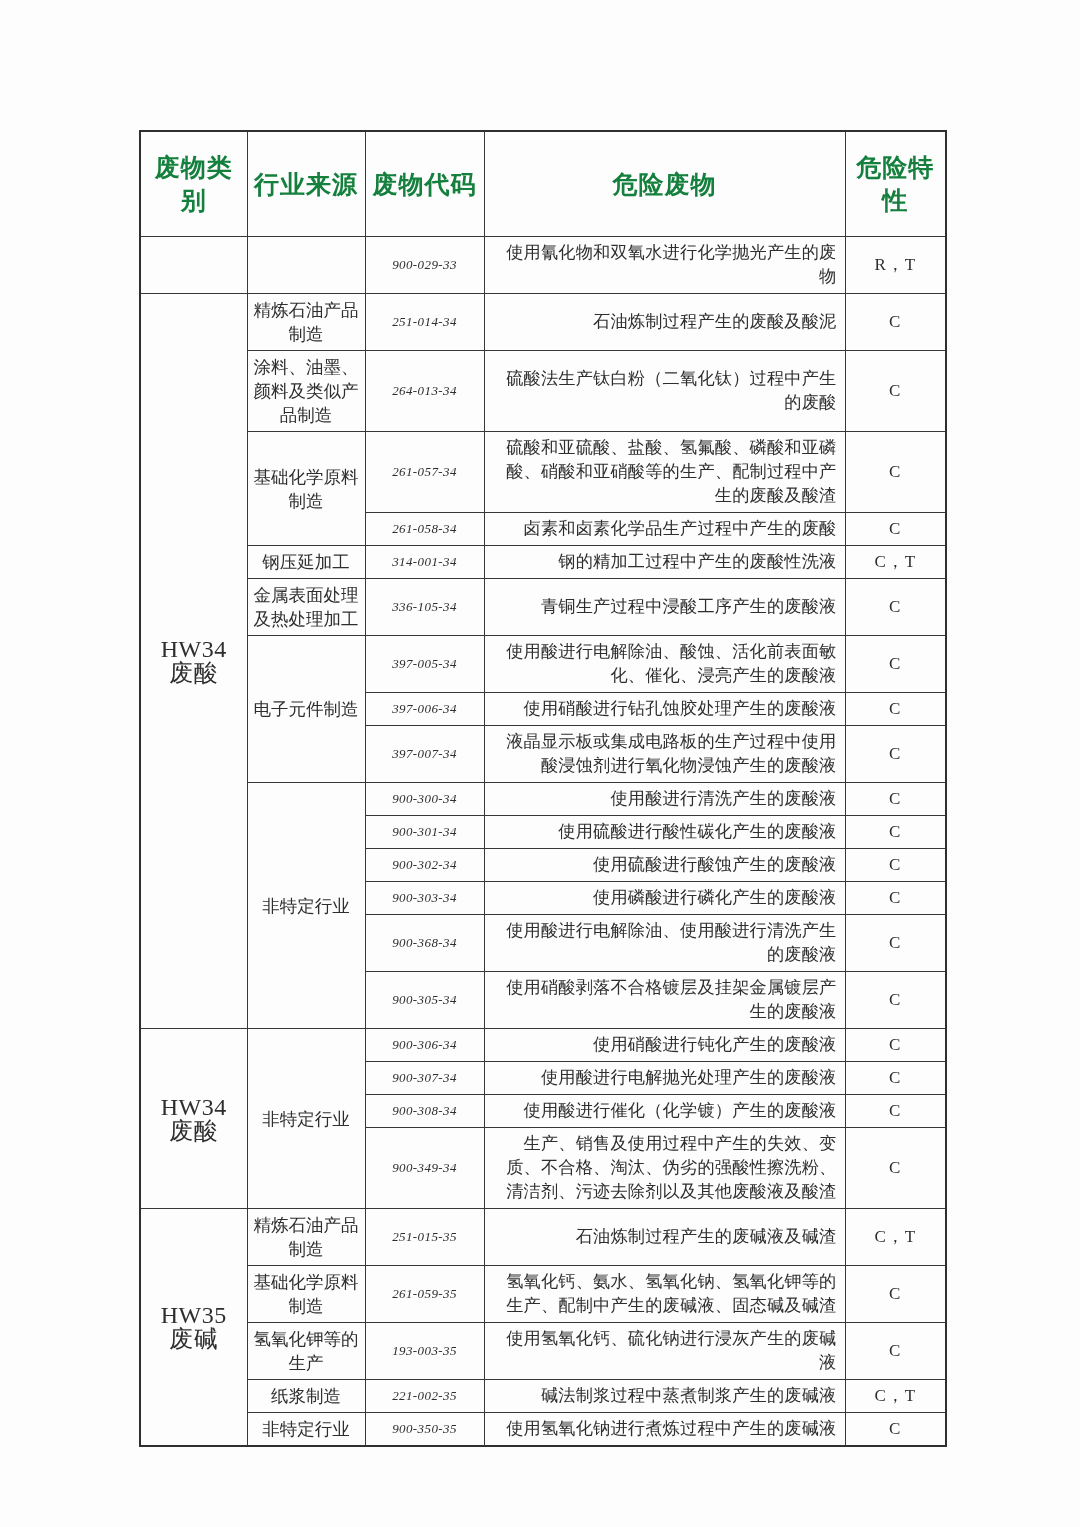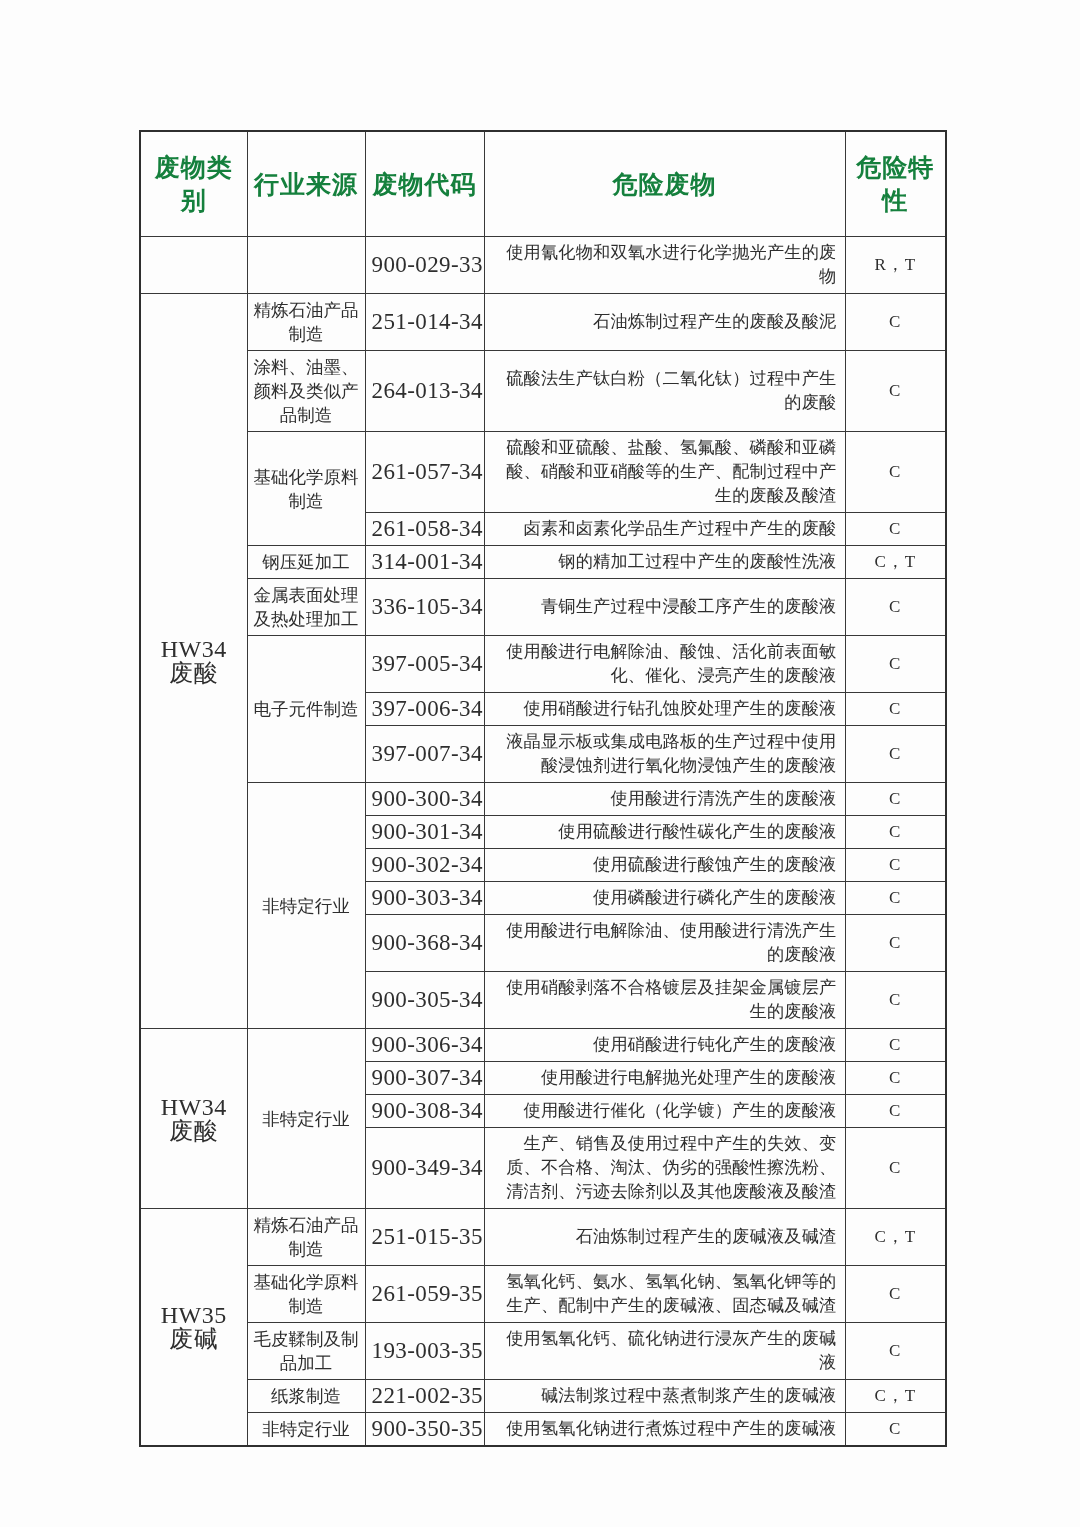--- a/index.html
+++ b/index.html
@@ -51,23 +51,24 @@
   td.cat {
     white-space: pre-line;
     font-size: 24px;
     letter-spacing: 0.5px;
   }
   td.ind {
     font-size: 17.5px;
     text-align: center;
   }
   td.code {
-    font-size: 23px;
+    font-size: 13px;
     letter-spacing: 0.4px;
     white-space: nowrap;
+    font-style: italic;
   }
   td.desc {
     text-align: right;
     font-size: 17.2px;
     padding: 4px 8px;
     letter-spacing: 0.2px;
   }
   td.haz {
     font-size: 17px;
     letter-spacing: 1px;
@@ -229,21 +230,21 @@
           <td class="desc">石油炼制过程产生的废碱液及碱渣</td>
           <td class="haz">C，T</td>
         </tr>
         <tr>
           <td class="ind">基础化学原料制造</td>
           <td class="code">261-059-35</td>
           <td class="desc">氢氧化钙、氨水、氢氧化钠、氢氧化钾等的生产、配制中产生的废碱液、固态碱及碱渣</td>
           <td class="haz">C</td>
         </tr>
         <tr>
-          <td class="ind">毛皮鞣制及制品加工</td>
+          <td class="ind">氢氧化钾等的生产</td>
           <td class="code">193-003-35</td>
           <td class="desc">使用氢氧化钙、硫化钠进行浸灰产生的废碱液</td>
           <td class="haz">C</td>
         </tr>
         <tr>
           <td class="ind">纸浆制造</td>
           <td class="code">221-002-35</td>
           <td class="desc">碱法制浆过程中蒸煮制浆产生的废碱液</td>
           <td class="haz">C，T</td>
         </tr>

